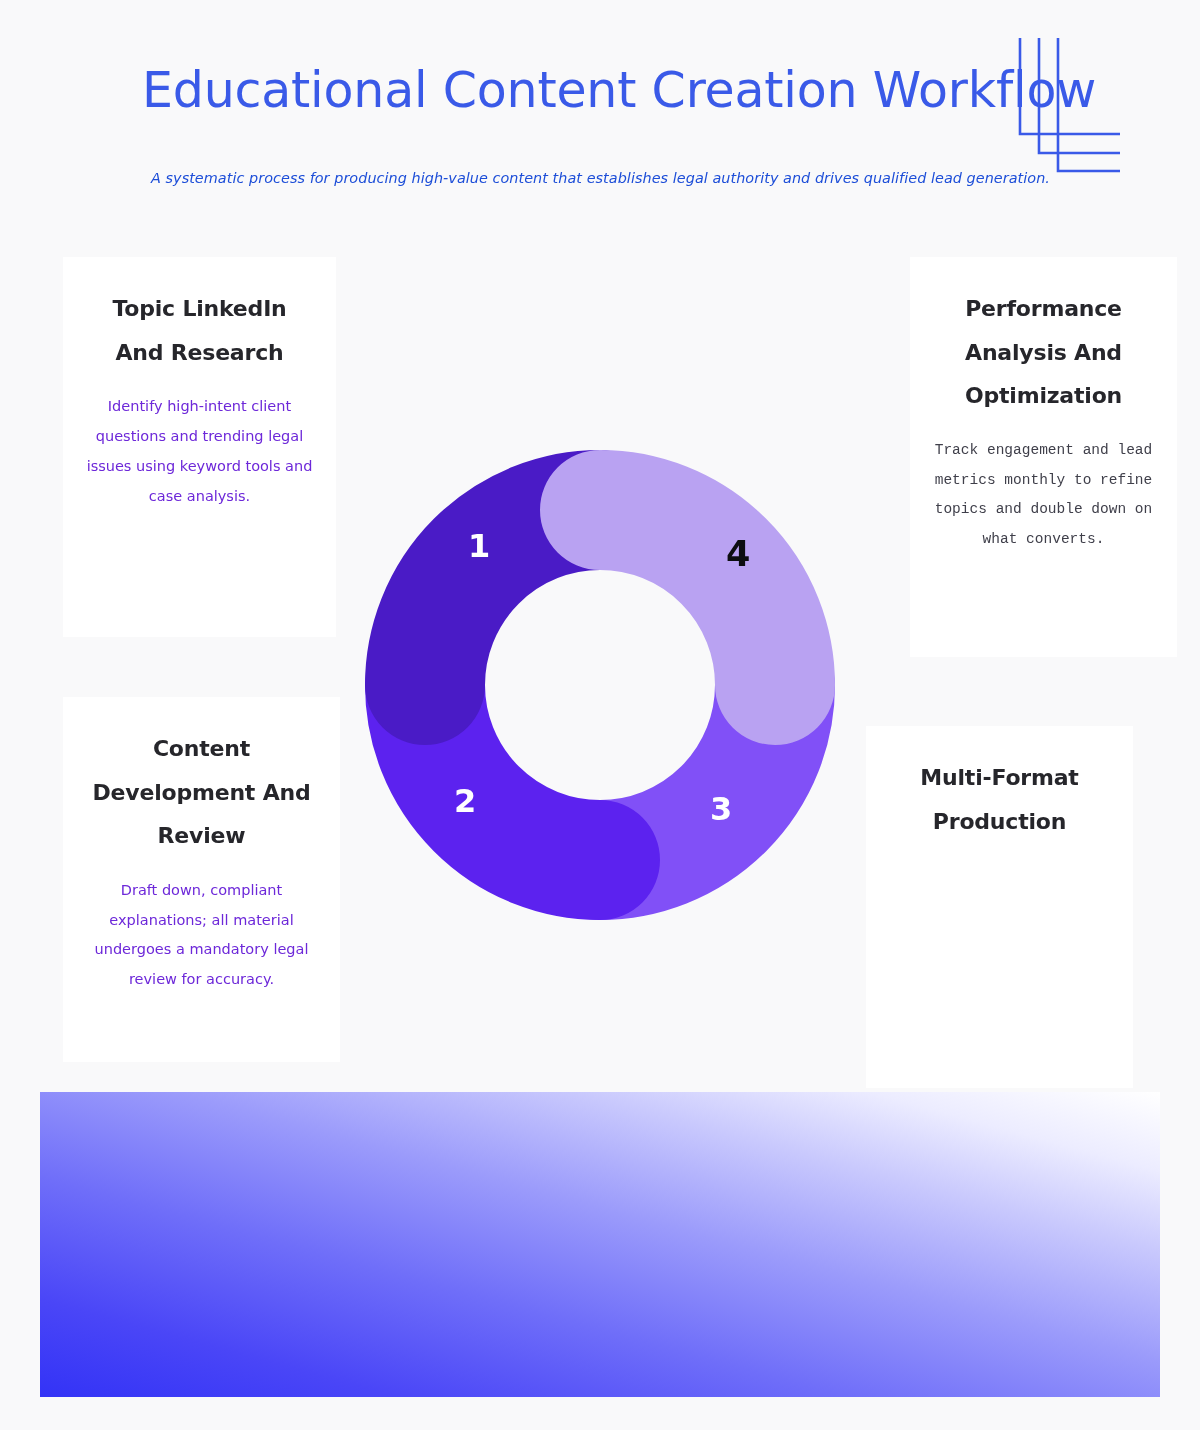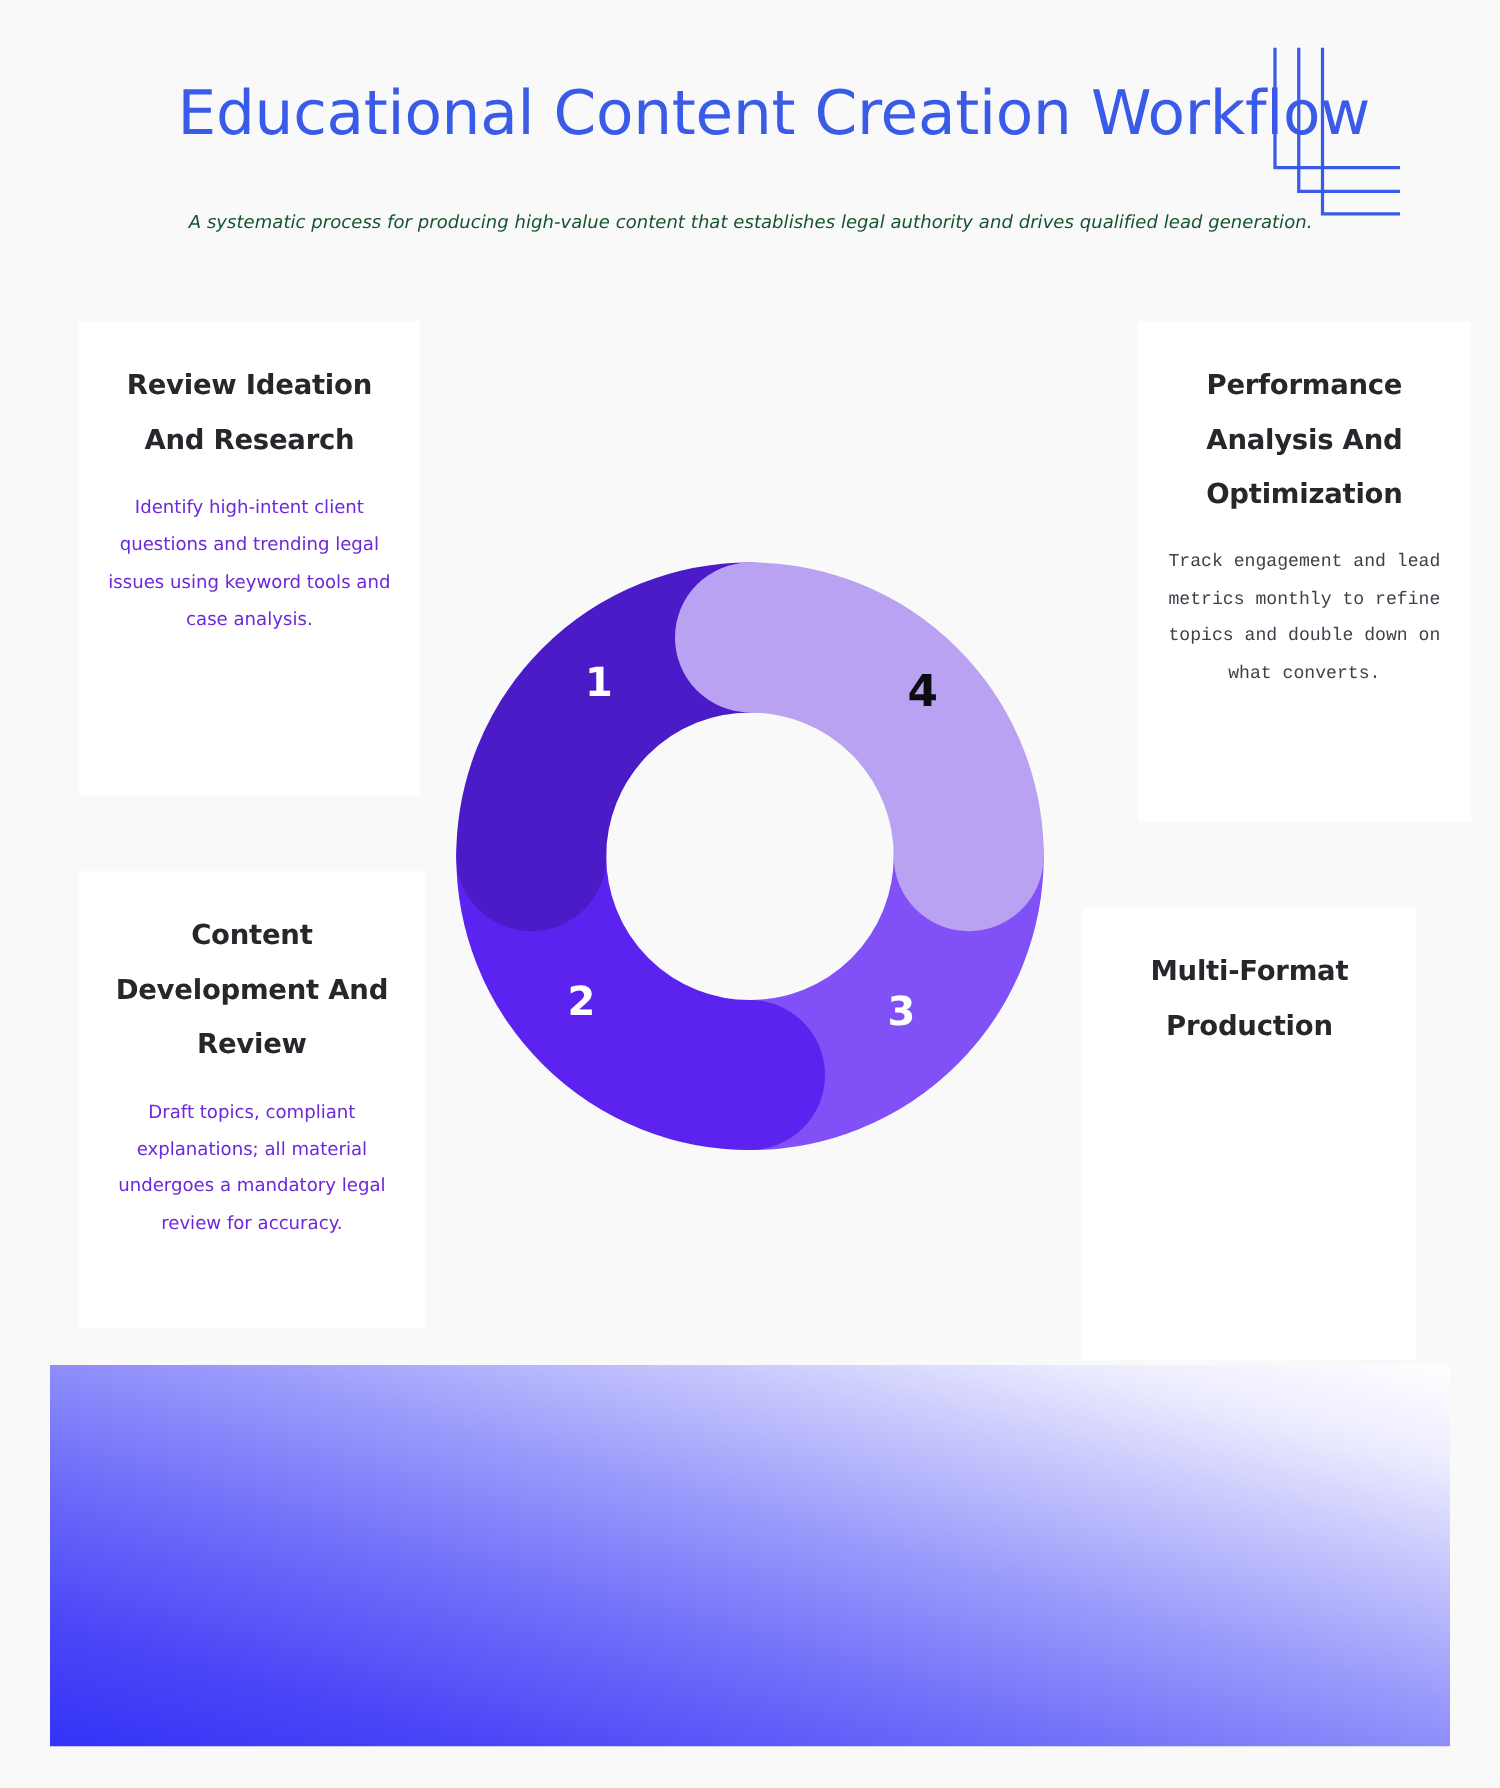--- a/index.html
+++ b/index.html
@@ -41,21 +41,21 @@
     font-family: "DejaVu Sans", sans-serif;
   }
 
   .subtitle {
     position: absolute;
     left: 151px;
     top: 170px;
     font-size: 14.4px;
     font-style: italic;
     font-weight: 400;
-    color: #14532d;
+    color: #1d4ed8;
     letter-spacing: 0.05px;
     white-space: nowrap;
     font-family: "DejaVu Sans", sans-serif;
   }
 
   
   .corner-deco {
     position: absolute;
     right: 78px;
     top: 38px;
@@ -151,27 +151,27 @@
       <svg width="120" height="135" viewBox="0 0 120 135" fill="none" aria-hidden="true">
         <path d="M18 0 L18 96 L118 96" stroke="#3a5ae8" stroke-width="2.6" fill="none"></path>
         <path d="M37 0 L37 115 L118 115" stroke="#3a5ae8" stroke-width="2.6" fill="none"></path>
         <path d="M56 0 L56 133 L118 133" stroke="#3a5ae8" stroke-width="2.6" fill="none"></path>
       </svg>
     </div>
 
   </div>
 
   <div class="card card-tl">
-    <div class="card-title">Review Ideation And Research</div>
+    <div class="card-title">Topic LinkedIn And Research</div>
     <div class="card-body">Identify high-intent client questions and trending legal issues using keyword tools and case analysis.</div>
   </div>
 
   <div class="card card-bl">
     <div class="card-title">Content Development And Review</div>
-    <div class="card-body">Draft topics, compliant explanations; all material undergoes a mandatory legal review for accuracy.</div>
+    <div class="card-body">Draft down, compliant explanations; all material undergoes a mandatory legal review for accuracy.</div>
   </div>
 
   <div class="card card-tr">
     <div class="card-title">Performance Analysis And Optimization</div>
     <div class="card-body">Track engagement and lead metrics monthly to refine topics and double down on what converts.</div>
   </div>
 
   <div class="card card-br">
     <div class="card-title">Multi-Format Production</div>
   </div>

